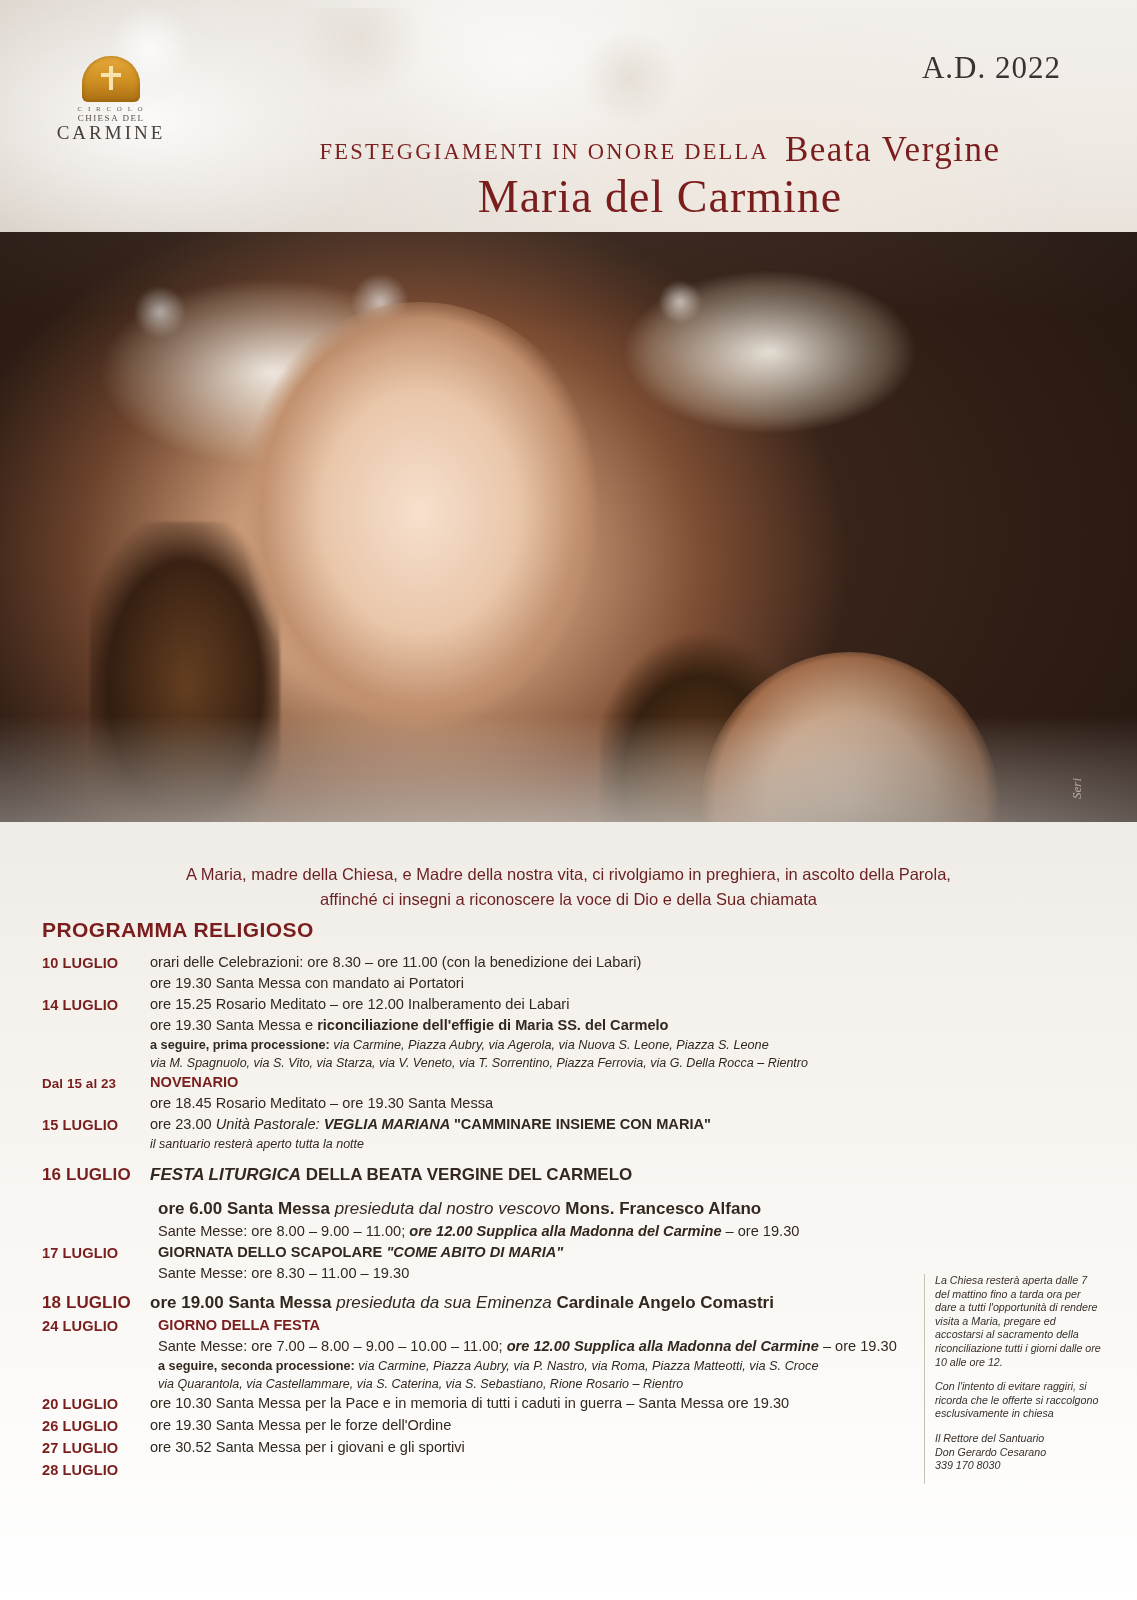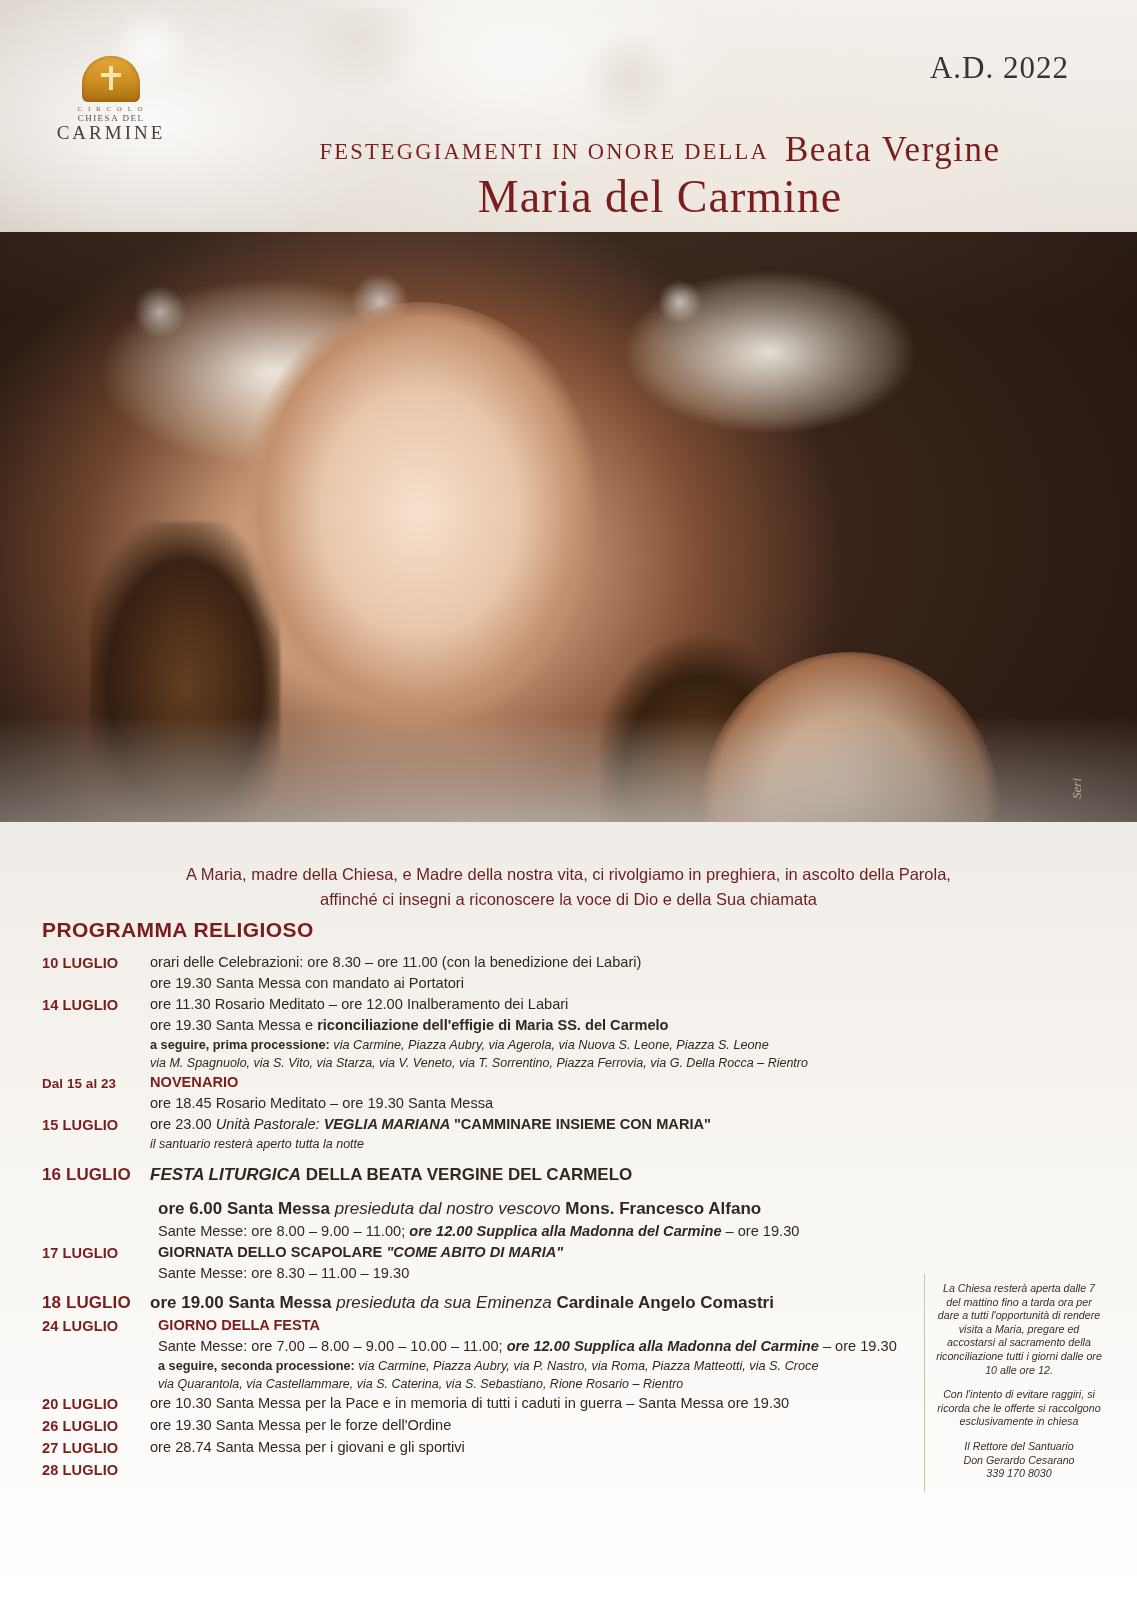--- a/index.html
+++ b/index.html
@@ -40,21 +40,21 @@
     position: absolute;
     left: 30px; top: 8px;
     width: 700px; height: 224px;
     background:
       radial-gradient(circle 60px at 120px 40px, rgba(255,255,255,.75), rgba(255,255,255,0) 70%),
       radial-gradient(circle 90px at 330px 30px, rgba(222,214,203,.55), rgba(255,255,255,0) 70%),
       radial-gradient(circle 70px at 600px 70px, rgba(214,205,192,.5), rgba(255,255,255,0) 70%);
   }
   .ad-year {
     position: absolute;
-    right: 68px; top: 50px;
+    right: 76px; top: 50px;
     font-family: "Liberation Serif", serif;
     font-size: 31px;
     letter-spacing: 1px;
     color: #3c3330;
   }
   .logo {
     position: absolute;
     left: 46px; top: 56px;
     width: 130px; height: 88px;
     text-align: center;
@@ -294,21 +294,21 @@
     right: 34px;
     top: 452px;
     width: 168px;
     font-size: 10.7px;
     line-height: 13.6px;
     color: #3a2f28;
     font-style: italic;
     border-left: 1px solid #c9c0b4;
     padding-left: 10px;
   }
-  .side-note p { margin: 8px 0 11px 0; text-align: center; }
+  .side-note p { margin: 0 0 11px 0; }
   .side-note .nm { font-style: italic; }
 </style>
 </head>
 <body>
 
 <div class="header">
   <div class="header-texture"></div>
   <div class="header-crown-hint"></div>
 
   <div class="logo">
@@ -355,21 +355,21 @@
       <div class="date">10 LUGLIO</div>
       <div class="lines">
         <div class="ln">orari delle Celebrazioni: ore 8.30 – ore 11.00 (con la benedizione dei Labari)</div>
         <div class="ln">ore 19.30 Santa Messa con mandato ai Portatori</div>
       </div>
     </div>
 
     <div class="row">
       <div class="date">14 LUGLIO</div>
       <div class="lines">
-        <div class="ln">ore 11.30 Rosario Meditato – ore 12.00 Inalberamento dei Labari</div>
+        <div class="ln">ore 15.25 Rosario Meditato – ore 12.00 Inalberamento dei Labari</div>
         <div class="ln">
           <span>ore 19.30 Santa Messa e </span><b>riconciliazione dell'effigie di Maria SS. del Carmelo</b>
         </div>
         <div class="ln small">
           <b>a seguire, prima processione:</b><i> via Carmine, Piazza Aubry, via Agerola, via Nuova S. Leone, Piazza S. Leone</i>
         </div>
         <div class="ln tiny-italic">via M. Spagnuolo, via S. Vito, via Starza, via V. Veneto, via T. Sorrentino, Piazza Ferrovia, via G. Della Rocca – Rientro</div>
       </div>
     </div>
 
@@ -454,21 +454,21 @@
     <div class="row">
       <div class="date">26 LUGLIO</div>
       <div class="lines">
         <div class="ln">ore 19.30 Santa Messa per le forze dell'Ordine</div>
       </div>
     </div>
 
     <div class="row">
       <div class="date">27 LUGLIO</div>
       <div class="lines">
-        <div class="ln">ore 28.74 Santa Messa per i giovani e gli sportivi</div>
+        <div class="ln">ore 30.52 Santa Messa per i giovani e gli sportivi</div>
       </div>
     </div>
 
     <div class="row">
       <div class="date">28 LUGLIO</div>
     </div>
 
   </div>
 
   <div class="side-note">

